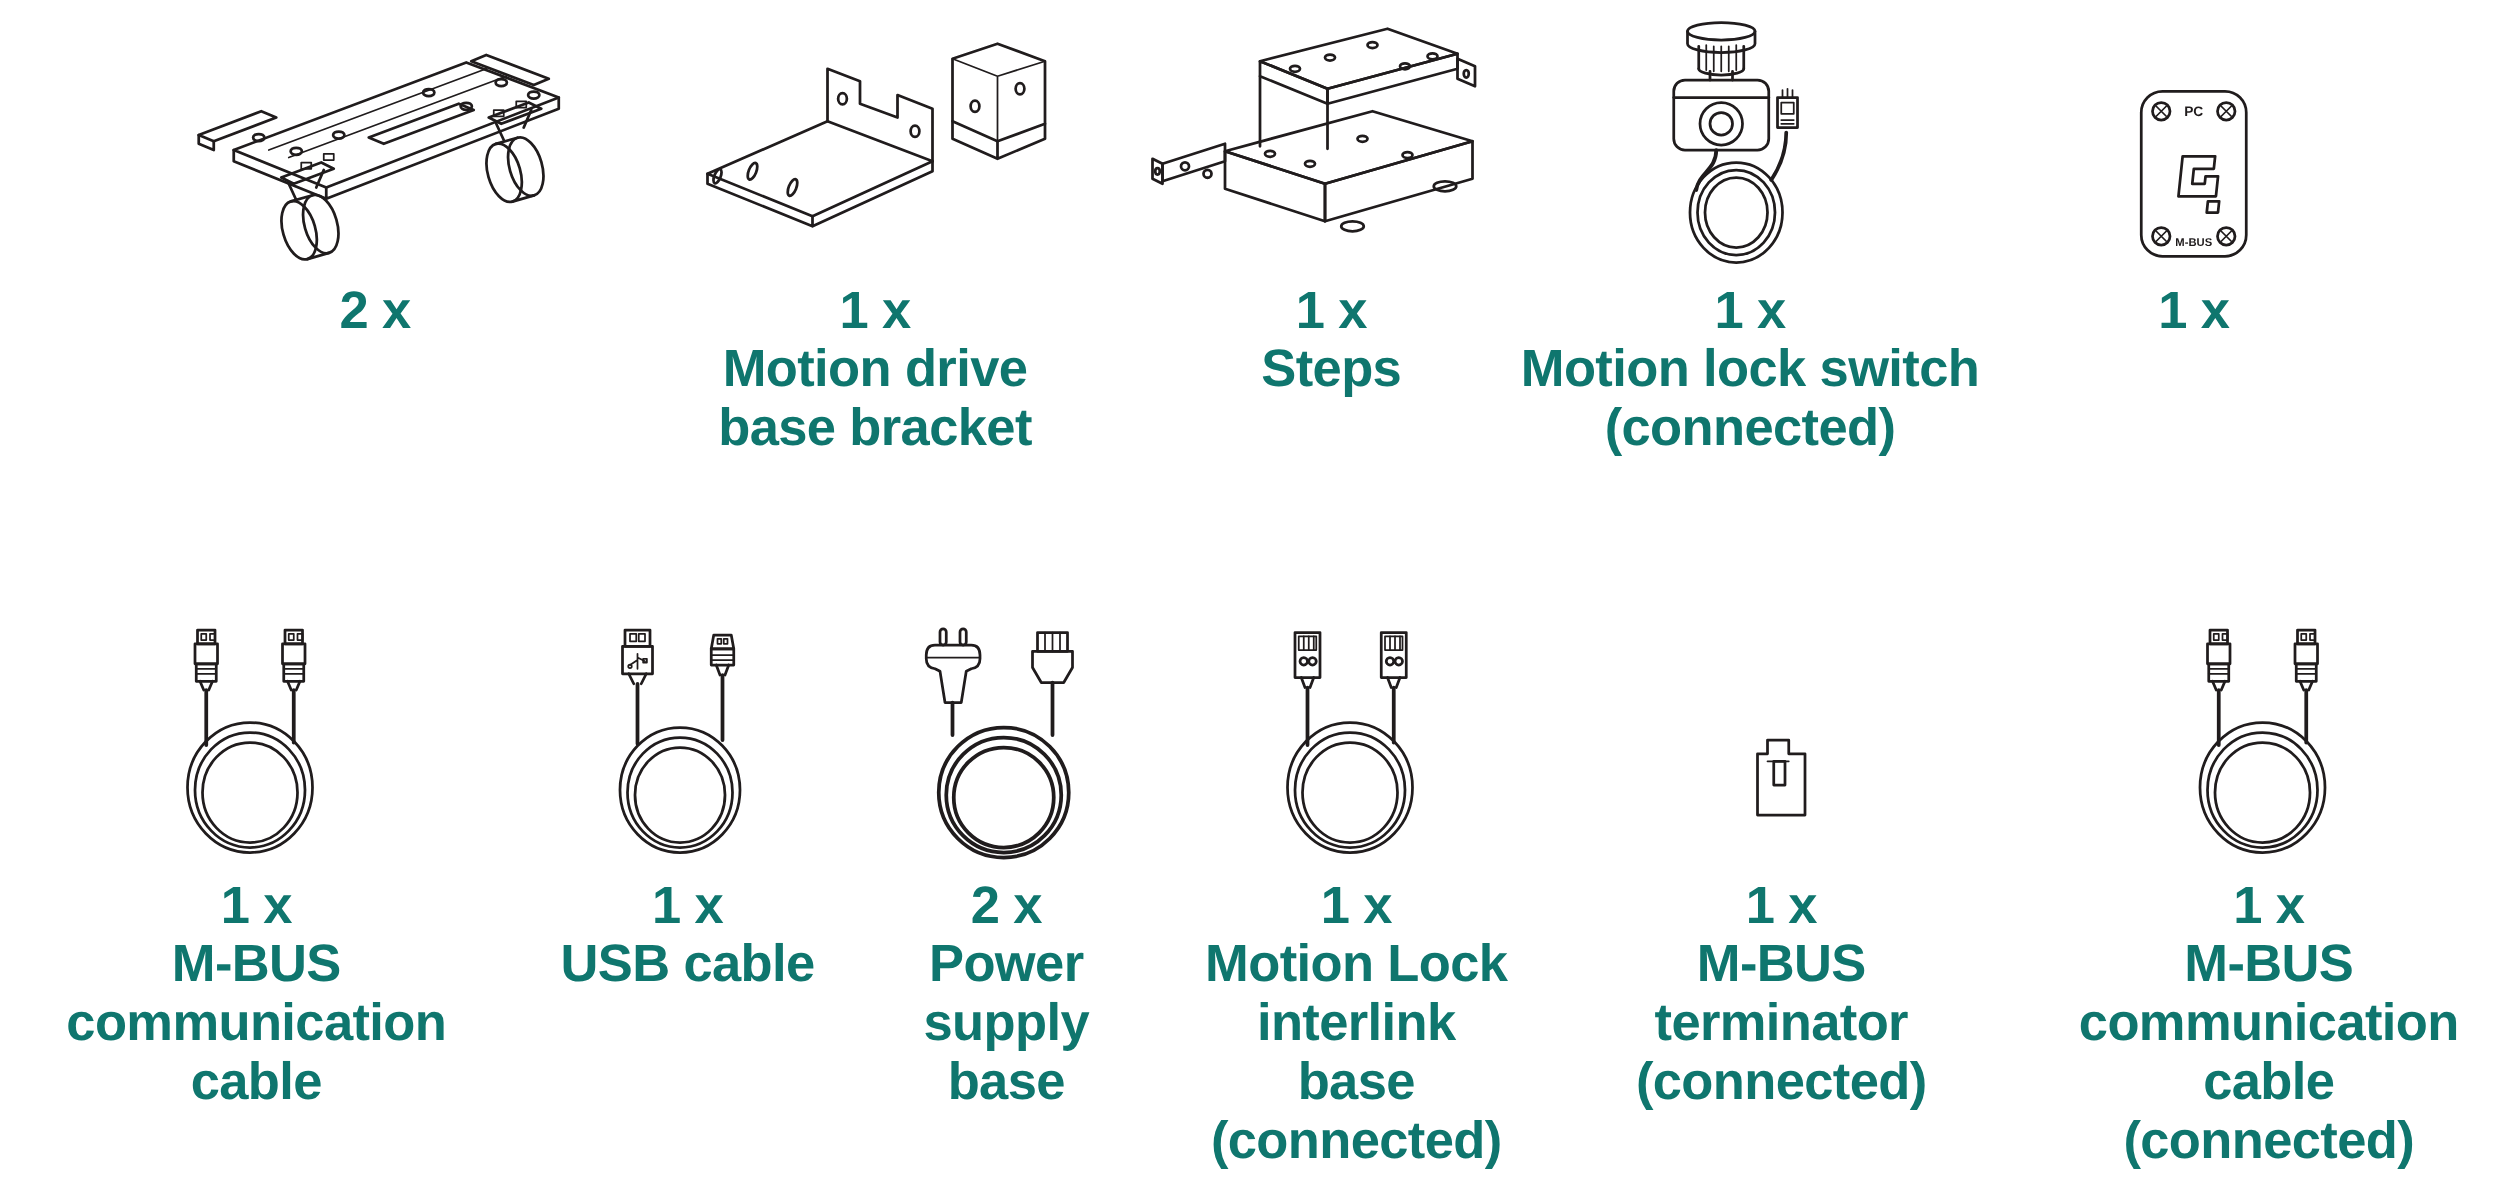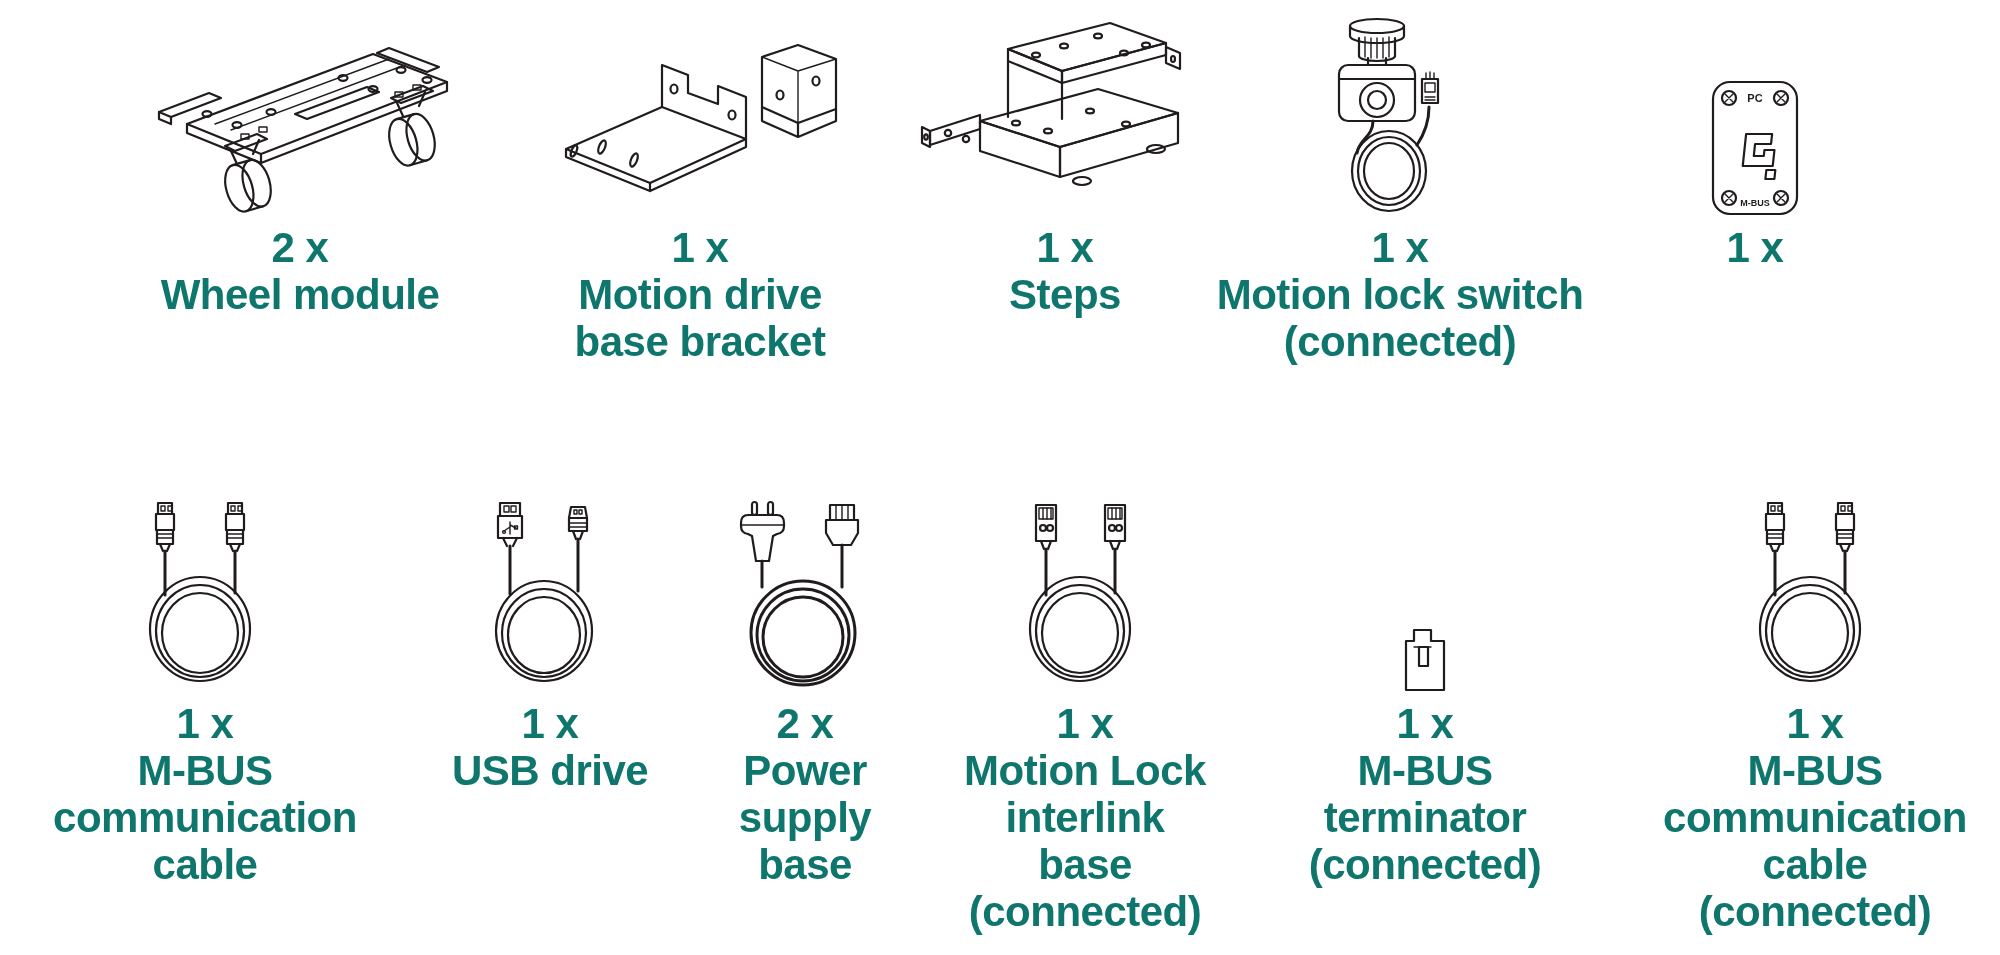--- a/index.html
+++ b/index.html
@@ -3,21 +3,21 @@
 <meta charset="utf-8">
 <style>
   html,body{margin:0;padding:0;}
   body{
     width:2000px;height:955px;background:#ffffff;position:relative;
     font-family:"Liberation Sans",sans-serif;overflow:hidden;
   }
   .item{position:absolute;text-align:center;}
   .row1{top:8px;}
   .row2{top:494px;}
-  .art{display:flex;justify-content:center;align-items:flex-end;}
+  .art{display:flex;justify-content:center;align-items:center;}
   .row1 .art{height:210px;}
   .row2 .art{height:200px;}
   svg{display:block;margin:0 auto;}
   svg path,svg rect,svg circle,svg ellipse,svg line,svg polygon,svg polyline{
     fill:none;stroke:#201c1d;stroke-width:2.2;stroke-linecap:round;stroke-linejoin:round;
   }
   svg .thin{stroke-width:1.4;}
   svg .thick{stroke-width:3;}
   svg text{fill:#201c1d;stroke:none;font-family:"Liberation Sans",sans-serif;font-weight:bold;}
   .label{margin-top:6px;}
@@ -61,21 +61,20 @@
       <path d="M86,123 L92,136 M114,112 L108,126"></path>
       <g transform="rotate(-16 102 158)">
         <ellipse cx="94" cy="158" rx="13" ry="24"></ellipse>
         <ellipse cx="112" cy="158" rx="13" ry="24"></ellipse>
         <path d="M94,134 L112,134 M94,182 L112,182"></path>
       </g>
     </svg>
   </div>
   <div class="label">
     <div class="count">2 x</div>
-    <div class="name">Wheel module</div>
   </div>
 </div>
 
 <div class="item row1" style="left:505px;width:390px;">
   <div class="art">
     <svg width="300" height="175" viewBox="0 0 300 175" style="margin-top:14px;">
       <polygon points="16,106 112,64 196,96 100,140"></polygon>
       <path d="M16,106 L16,114 L100,148 L100,140 M100,148 L196,104 L196,96"></path>
       <path d="M112,64 L112,22 L138,32 L138,50 L168,61 L168,43 L196,54 L196,96"></path>
       <ellipse cx="182" cy="72" rx="3.5" ry="4.5"></ellipse>
@@ -240,21 +239,21 @@
       <path d="M99,24 L117,24 M99,28 L117,28" class="thin"></path>
       <path d="M103,32 L106,40 M113,32 L110,40"></path>
       <path d="M108,40 L108,92" class="thick"></path>
       <ellipse cx="74" cy="132" rx="48" ry="50"></ellipse>
       <ellipse cx="74" cy="134" rx="42" ry="44"></ellipse>
       <ellipse cx="74" cy="136" rx="36" ry="38"></ellipse>
     </svg>
   </div>
   <div class="label">
     <div class="count">1 x</div>
-    <div class="name">USB drive</div>
+    <div class="name">USB cable</div>
   </div>
 </div>
 
 <div class="item row2" style="left:685px;width:240px;">
   <div class="art">
     <svg width="180" height="195" viewBox="0 0 180 195" style="margin-top:6px;">
       <rect x="37" y="3" width="5" height="13" rx="2.5"></rect>
       <rect x="53" y="3" width="5" height="13" rx="2.5"></rect>
       <path d="M33,16 L62,16 Q69,16 69,24 L69,27 Q69,34 62,35 L58,37 L54,62 L41,62 L37,37 L33,35 Q26,34 26,27 L26,24 Q26,16 33,16 Z"></path>
       <path d="M26,26 L69,26" class="thin"></path>

